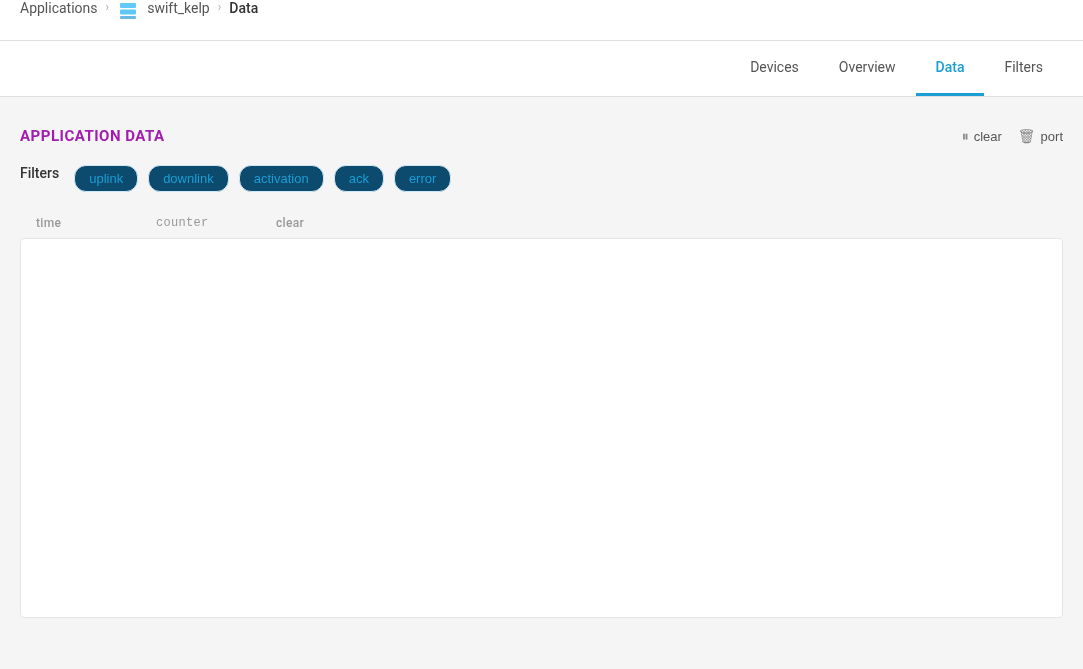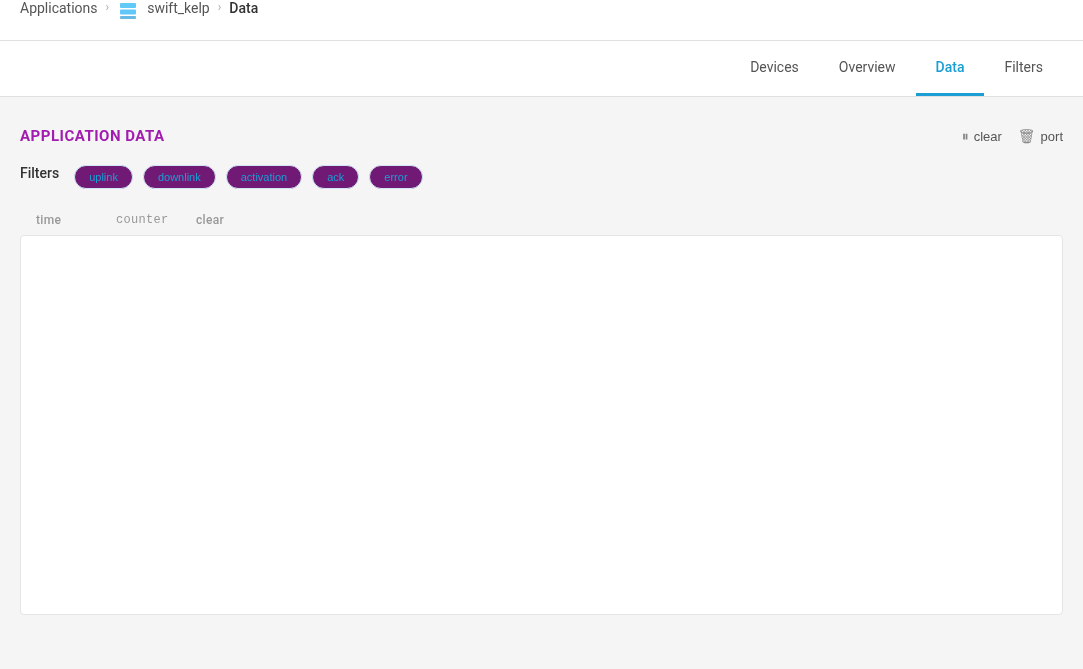--- a/index.html
+++ b/index.html
@@ -125,29 +125,30 @@
       font-weight: 500;
       font-size: 14px;
       margin-right: 5px;
     }
 
     .filter-tag {
       padding: 5px 14px;
       border: 1px solid #d0e8f5;
       border-radius: 12px;
       color: #1a9ed4;
-      font-size: 11px;
-      cursor: pointer;
-      background: #701a75;
+      font-size: 13px;
+      cursor: pointer;
+      background: #0c4a6e;
     }
 
     
     .data-table-header {
       display: flex;
       padding: 8px 16px;
+      gap: 40px;
       color: #999;
       font-size: 12px;
       font-weight: 500;
       letter-spacing: 0.3px;
     }
 
     .data-table-body {
       background: #fff;
       border: 1px solid #e5e5e5;
       border-radius: 4px;

